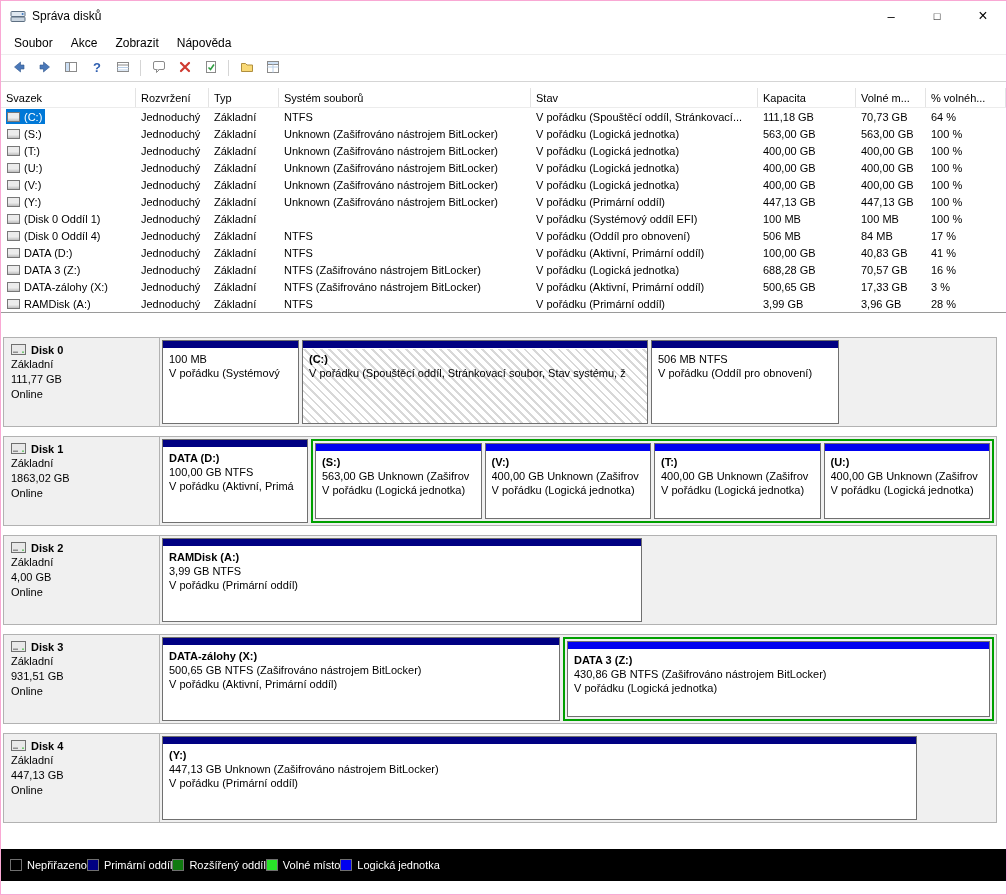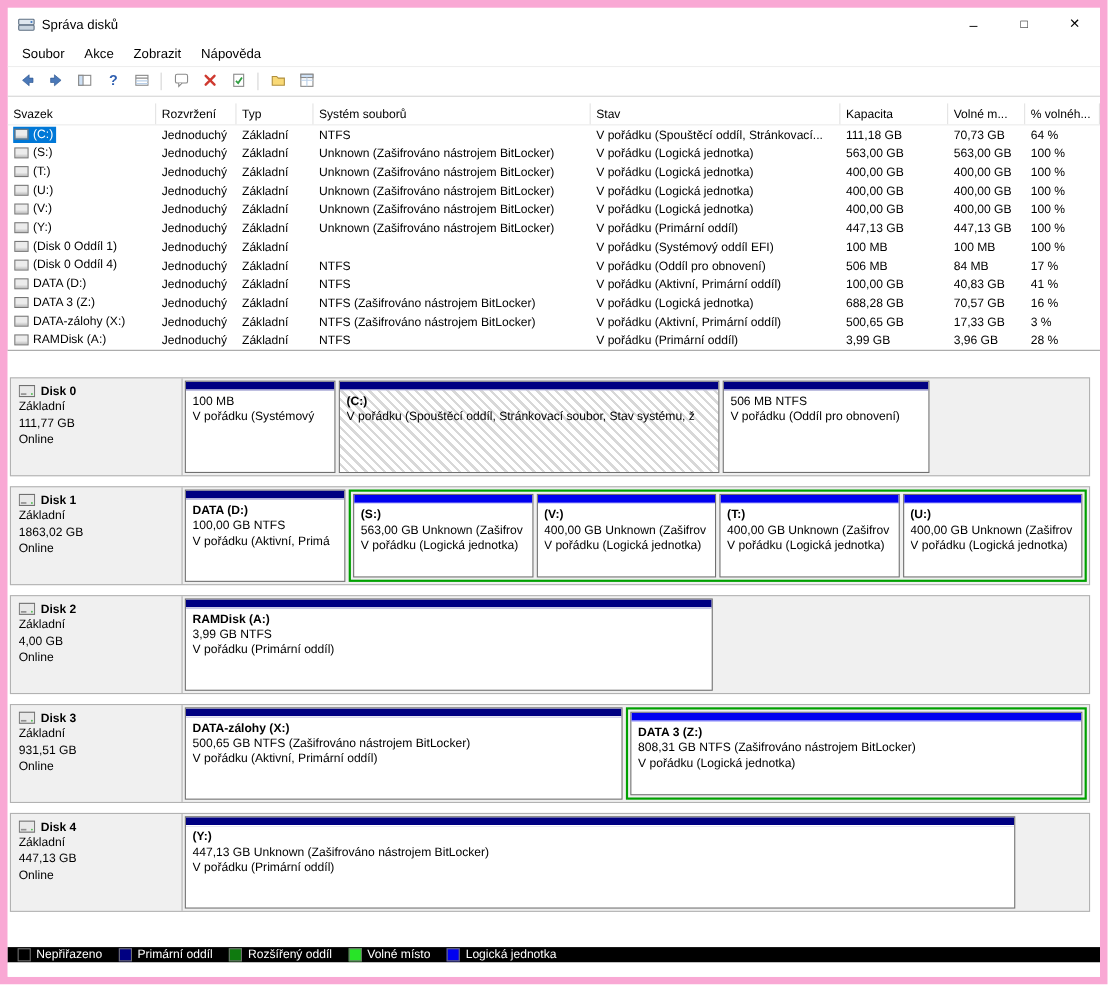--- a/index.html
+++ b/index.html
@@ -1,17 +1,17 @@
 <!DOCTYPE html>
 <html><head>
 <meta charset="utf-8">
 <style>
 *{box-sizing:border-box;margin:0;padding:0;cursor:default}
 body{width:1007px;height:895px;background:#fff;font-family:"Liberation Sans",sans-serif;font-size:11px;color:#000;overflow:hidden}
-.window{width:1007px;height:895px;border:7px solid #f9a8d4;display:flex;flex-direction:column;background:#fff}
+.window{width:1007px;height:895px;border:1px solid #f9a8d4;display:flex;flex-direction:column;background:#fff}
 .titlebar{height:30px;display:flex;align-items:center;flex-shrink:0}
 .appicon{margin:0 6px 0 9px;display:flex}
 .title{font-size:12px}
 .wincontrols{margin-left:auto;display:flex;height:100%}
 .wbtn{width:46px;display:flex;align-items:center;justify-content:center;font-size:13px}
 .menubar{height:23px;display:flex;align-items:center;padding-left:4px;flex-shrink:0}
 .mitem{padding:3px 9px;font-size:12px}
 .toolbar{height:28px;display:flex;align-items:center;padding-left:5px;border-top:1px solid #eee;border-bottom:1px solid #d5d5d5;flex-shrink:0;gap:1px}
 .tbtn{width:25px;height:24px;display:flex;align-items:center;justify-content:center}
 .tsep{width:1px;height:16px;background:#d5d5d5;margin:0 4px}
@@ -38,21 +38,21 @@
 .part{border:1px solid #707070;background:#fff;display:flex;flex-direction:column;overflow:hidden;flex-shrink:0}
 .stripe{height:8px;flex-shrink:0;border-bottom:1px solid #fff}
 .stripe.primary{background:#000082}
 .stripe.logical{background:#0000f0}
 .pbody{flex:1;padding:3px 6px 0 6px;overflow:hidden}
 .part.selected .pbody{background:repeating-linear-gradient(45deg,#fff 0px,#fff 4px,#d8d8d8 4px,#d8d8d8 6px)}
 .plabel{font-weight:bold;line-height:14px;white-space:nowrap;overflow:hidden}
 .pline{line-height:14px;white-space:nowrap;overflow:hidden}
 .extended{display:flex;gap:3px;border:2px solid #00a000;padding:2px;overflow:hidden}
 
-.legend{height:14px;background:#000;color:#fff;display:flex;align-items:center;gap:15px;padding-left:9px;flex-shrink:0}
+.legend{height:32px;background:#000;color:#fff;display:flex;align-items:center;padding-left:9px;flex-shrink:0}
 .lgitem{display:flex;align-items:center;gap:5px}
 .lgsw{width:12px;height:12px;border:1px solid #6f6f6f;flex-shrink:0}
 .bottompad{height:13px;flex-shrink:0;background:#fff}
 </style>
 </head>
 <body>
 
 <div class="window">
 
   <div class="titlebar">
@@ -470,21 +470,21 @@
               <div class="plabel">DATA-zálohy  (X:)</div>
               <div class="pline">500,65 GB NTFS (Zašifrováno nástrojem BitLocker)</div>
               <div class="pline">V pořádku (Aktivní, Primární oddíl)</div>
             </div>
         </div>
         <div class="extended" style="flex:1">
           <div class="part" style="flex:1">
             <div class="stripe logical"></div>
             <div class="pbody">
                 <div class="plabel">DATA 3  (Z:)</div>
-                <div class="pline">808,31 GB NTFS (Zašifrováno nástrojem BitLocker)</div>
+                <div class="pline">430,86 GB NTFS (Zašifrováno nástrojem BitLocker)</div>
                 <div class="pline">V pořádku (Logická jednotka)</div>
               </div>
           </div>
         </div>
       </div>
     </div>
 
     <div class="disk-row">
       <div class="disk-info">
         <div class="dtitle">

